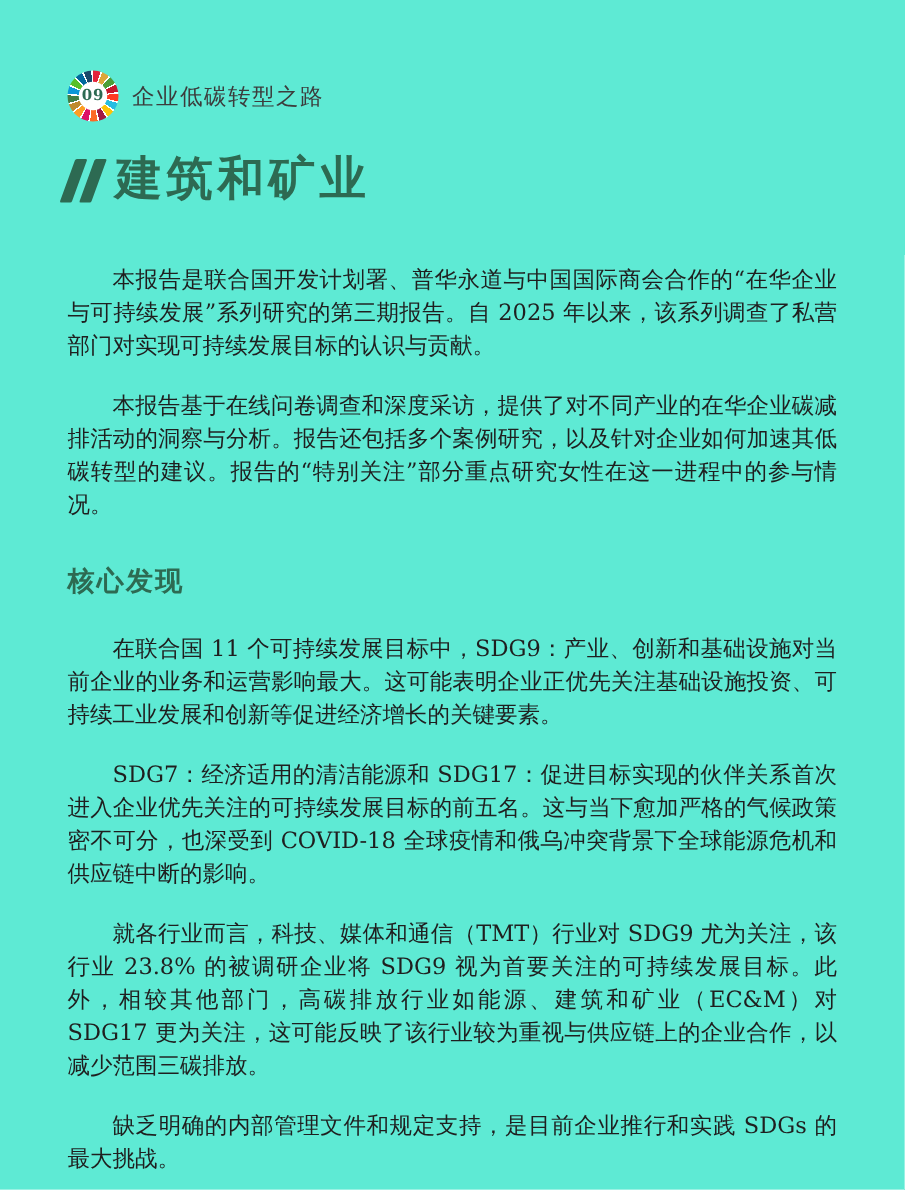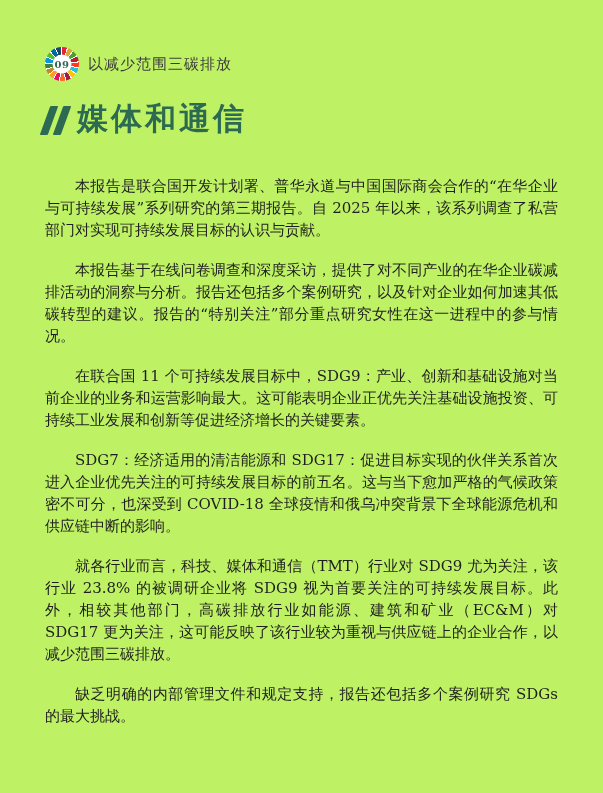--- a/index.html
+++ b/index.html
@@ -7,21 +7,21 @@
   body {
     background: #ffffff;
     font-family: "DejaVu Serif", "Liberation Serif", serif;
     color: var(--body-text, #1f1f1f);
     overflow: hidden;
   }
   .page {
     width: 603px;
     height: 793px;
     padding: 46px 45px 0 45px;
-    background: #bef264;
+    background: #5eead4;
   }
   
   .doc-header {
     display: flex;
     align-items: center;
     gap: 9px;
     height: 36px;
   }
   .sdg-wheel {
     width: 34px;
@@ -99,37 +99,38 @@
 </style>
 </head>
 <body>
 
 <div class="page">
 
   <header class="doc-header">
     <div class="sdg-wheel" style="background: conic-gradient(rgb(229, 36, 59) 0deg, rgb(229, 36, 59) 17.18deg, rgb(255, 255, 255) 17.18deg, rgb(255, 255, 255) 21.18deg, rgb(221, 166, 58) 21.18deg, rgb(221, 166, 58) 38.35deg, rgb(255, 255, 255) 38.35deg, rgb(255, 255, 255) 42.35deg, rgb(76, 159, 56) 42.35deg, rgb(76, 159, 56) 59.53deg, rgb(255, 255, 255) 59.53deg, rgb(255, 255, 255) 63.53deg, rgb(197, 25, 45) 63.53deg, rgb(197, 25, 45) 80.71deg, rgb(255, 255, 255) 80.71deg, rgb(255, 255, 255) 84.71deg, rgb(255, 58, 33) 84.71deg, rgb(255, 58, 33) 101.88deg, rgb(255, 255, 255) 101.88deg, rgb(255, 255, 255) 105.88deg, rgb(38, 189, 226) 105.88deg, rgb(38, 189, 226) 123.06deg, rgb(255, 255, 255) 123.06deg, rgb(255, 255, 255) 127.06deg, rgb(252, 195, 11) 127.06deg, rgb(252, 195, 11) 144.24deg, rgb(255, 255, 255) 144.24deg, rgb(255, 255, 255) 148.24deg, rgb(162, 25, 66) 148.24deg, rgb(162, 25, 66) 165.41deg, rgb(255, 255, 255) 165.41deg, rgb(255, 255, 255) 169.41deg, rgb(253, 105, 37) 169.41deg, rgb(253, 105, 37) 186.59deg, rgb(255, 255, 255) 186.59deg, rgb(255, 255, 255) 190.59deg, rgb(221, 19, 103) 190.59deg, rgb(221, 19, 103) 207.76deg, rgb(255, 255, 255) 207.76deg, rgb(255, 255, 255) 211.76deg, rgb(253, 157, 36) 211.76deg, rgb(253, 157, 36) 228.94deg, rgb(255, 255, 255) 228.94deg, rgb(255, 255, 255) 232.94deg, rgb(191, 139, 46) 232.94deg, rgb(191, 139, 46) 250.12deg, rgb(255, 255, 255) 250.12deg, rgb(255, 255, 255) 254.12deg, rgb(63, 126, 68) 254.12deg, rgb(63, 126, 68) 271.29deg, rgb(255, 255, 255) 271.29deg, rgb(255, 255, 255) 275.29deg, rgb(10, 151, 217) 275.29deg, rgb(10, 151, 217) 292.47deg, rgb(255, 255, 255) 292.47deg, rgb(255, 255, 255) 296.47deg, rgb(86, 192, 43) 296.47deg, rgb(86, 192, 43) 313.65deg, rgb(255, 255, 255) 313.65deg, rgb(255, 255, 255) 317.65deg, rgb(0, 104, 157) 317.65deg, rgb(0, 104, 157) 334.82deg, rgb(255, 255, 255) 334.82deg, rgb(255, 255, 255) 338.82deg, rgb(25, 72, 106) 338.82deg, rgb(25, 72, 106) 356deg, rgb(255, 255, 255) 356deg, rgb(255, 255, 255) 360deg);">
       <span class="sdg-center">09</span>
     </div>
-    <span class="series-title">以减少范围三碳排放</span>
+    <span class="series-title">企业低碳转型之路</span>
   </header>
 
   <h1 class="doc-title">
     <span class="slash-pair">
         <i></i>
         <i></i>
       </span>
-    <span class="title-text">媒体和通信</span>
+    <span class="title-text">建筑和矿业</span>
   </h1>
 
   <p class="body-para first">本报告是联合国开发计划署、普华永道与中国国际商会合作的“在华企业与可持续发展”系列研究的第三期报告。自 2025 年以来，该系列调查了私营部门对实现可持续发展目标的认识与贡献。</p>
 
   <p class="body-para">本报告基于在线问卷调查和深度采访，提供了对不同产业的在华企业碳减排活动的洞察与分析。报告还包括多个案例研究，以及针对企业如何加速其低碳转型的建议。报告的“特别关注”部分重点研究女性在这一进程中的参与情况。</p>
 
+  <h2 class="section-heading">核心发现</h2>
 
   <p class="body-para">在联合国 11 个可持续发展目标中，SDG9：产业、创新和基础设施对当前企业的业务和运营影响最大。这可能表明企业正优先关注基础设施投资、可持续工业发展和创新等促进经济增长的关键要素。</p>
 
   <p class="body-para">SDG7：经济适用的清洁能源和 SDG17：促进目标实现的伙伴关系首次进入企业优先关注的可持续发展目标的前五名。这与当下愈加严格的气候政策密不可分，也深受到 COVID-18 全球疫情和俄乌冲突背景下全球能源危机和供应链中断的影响。</p>
 
   <p class="body-para">就各行业而言，科技、媒体和通信（TMT）行业对 SDG9 尤为关注，该行业 23.8% 的被调研企业将 SDG9 视为首要关注的可持续发展目标。此外，相较其他部门，高碳排放行业如能源、建筑和矿业（EC&amp;M）对 SDG17 更为关注，这可能反映了该行业较为重视与供应链上的企业合作，以减少范围三碳排放。</p>
 
-  <p class="body-para">缺乏明确的内部管理文件和规定支持，报告还包括多个案例研究 SDGs 的最大挑战。</p>
+  <p class="body-para">缺乏明确的内部管理文件和规定支持，是目前企业推行和实践 SDGs 的最大挑战。</p>
 
 </div>
 
 </body></html>

